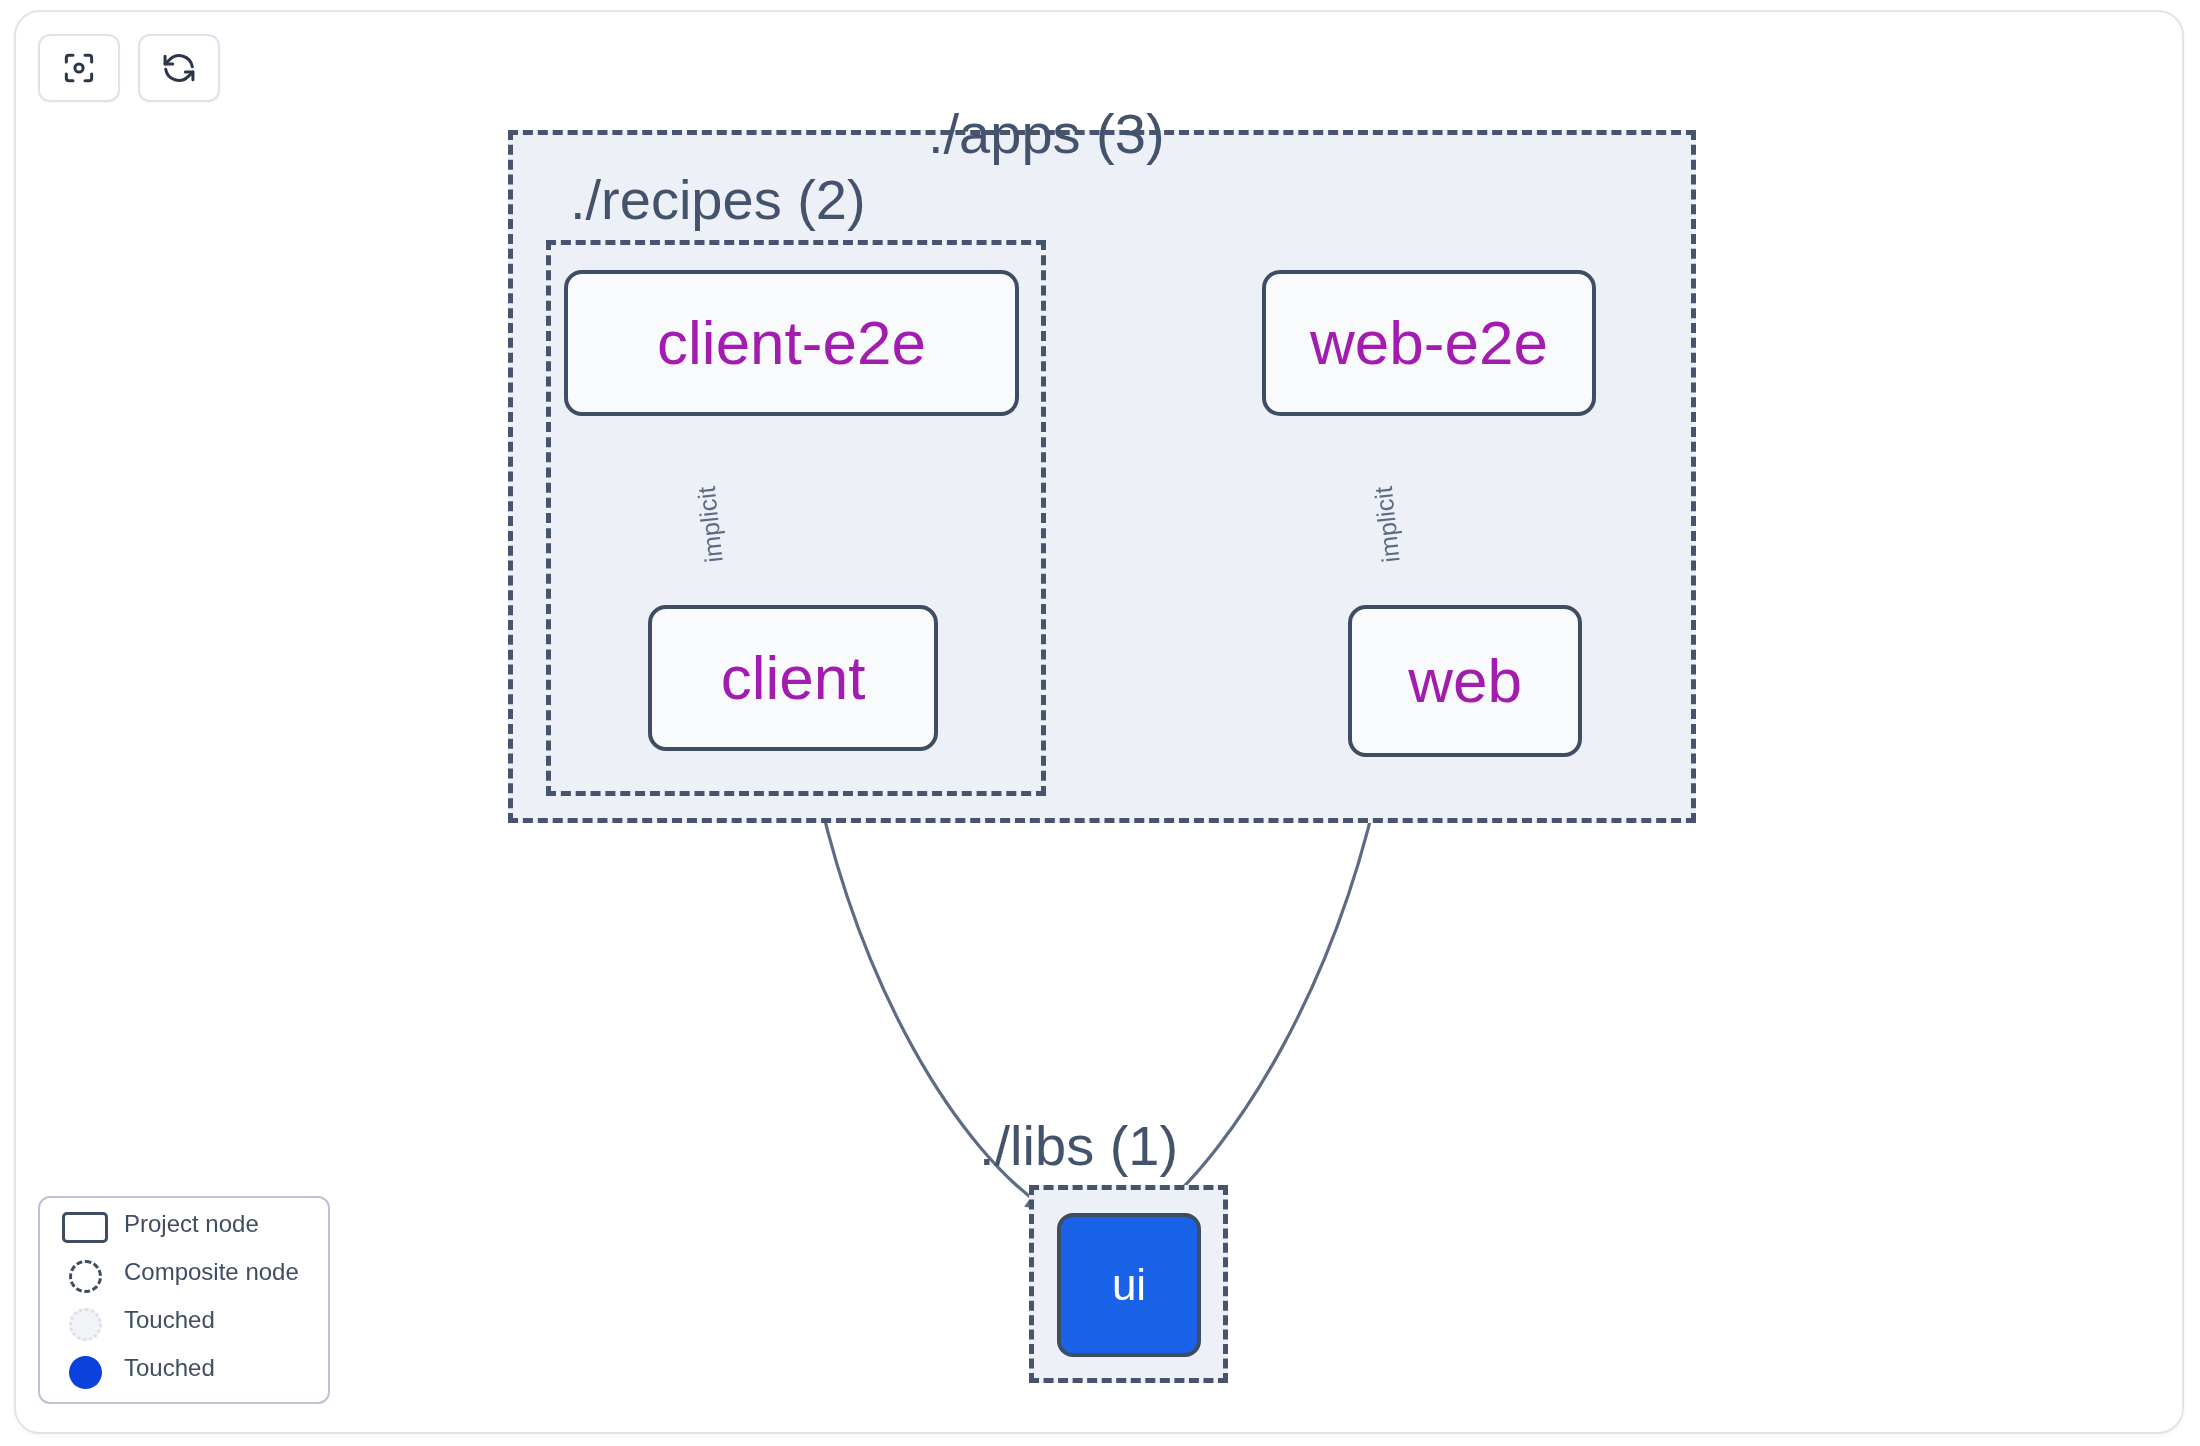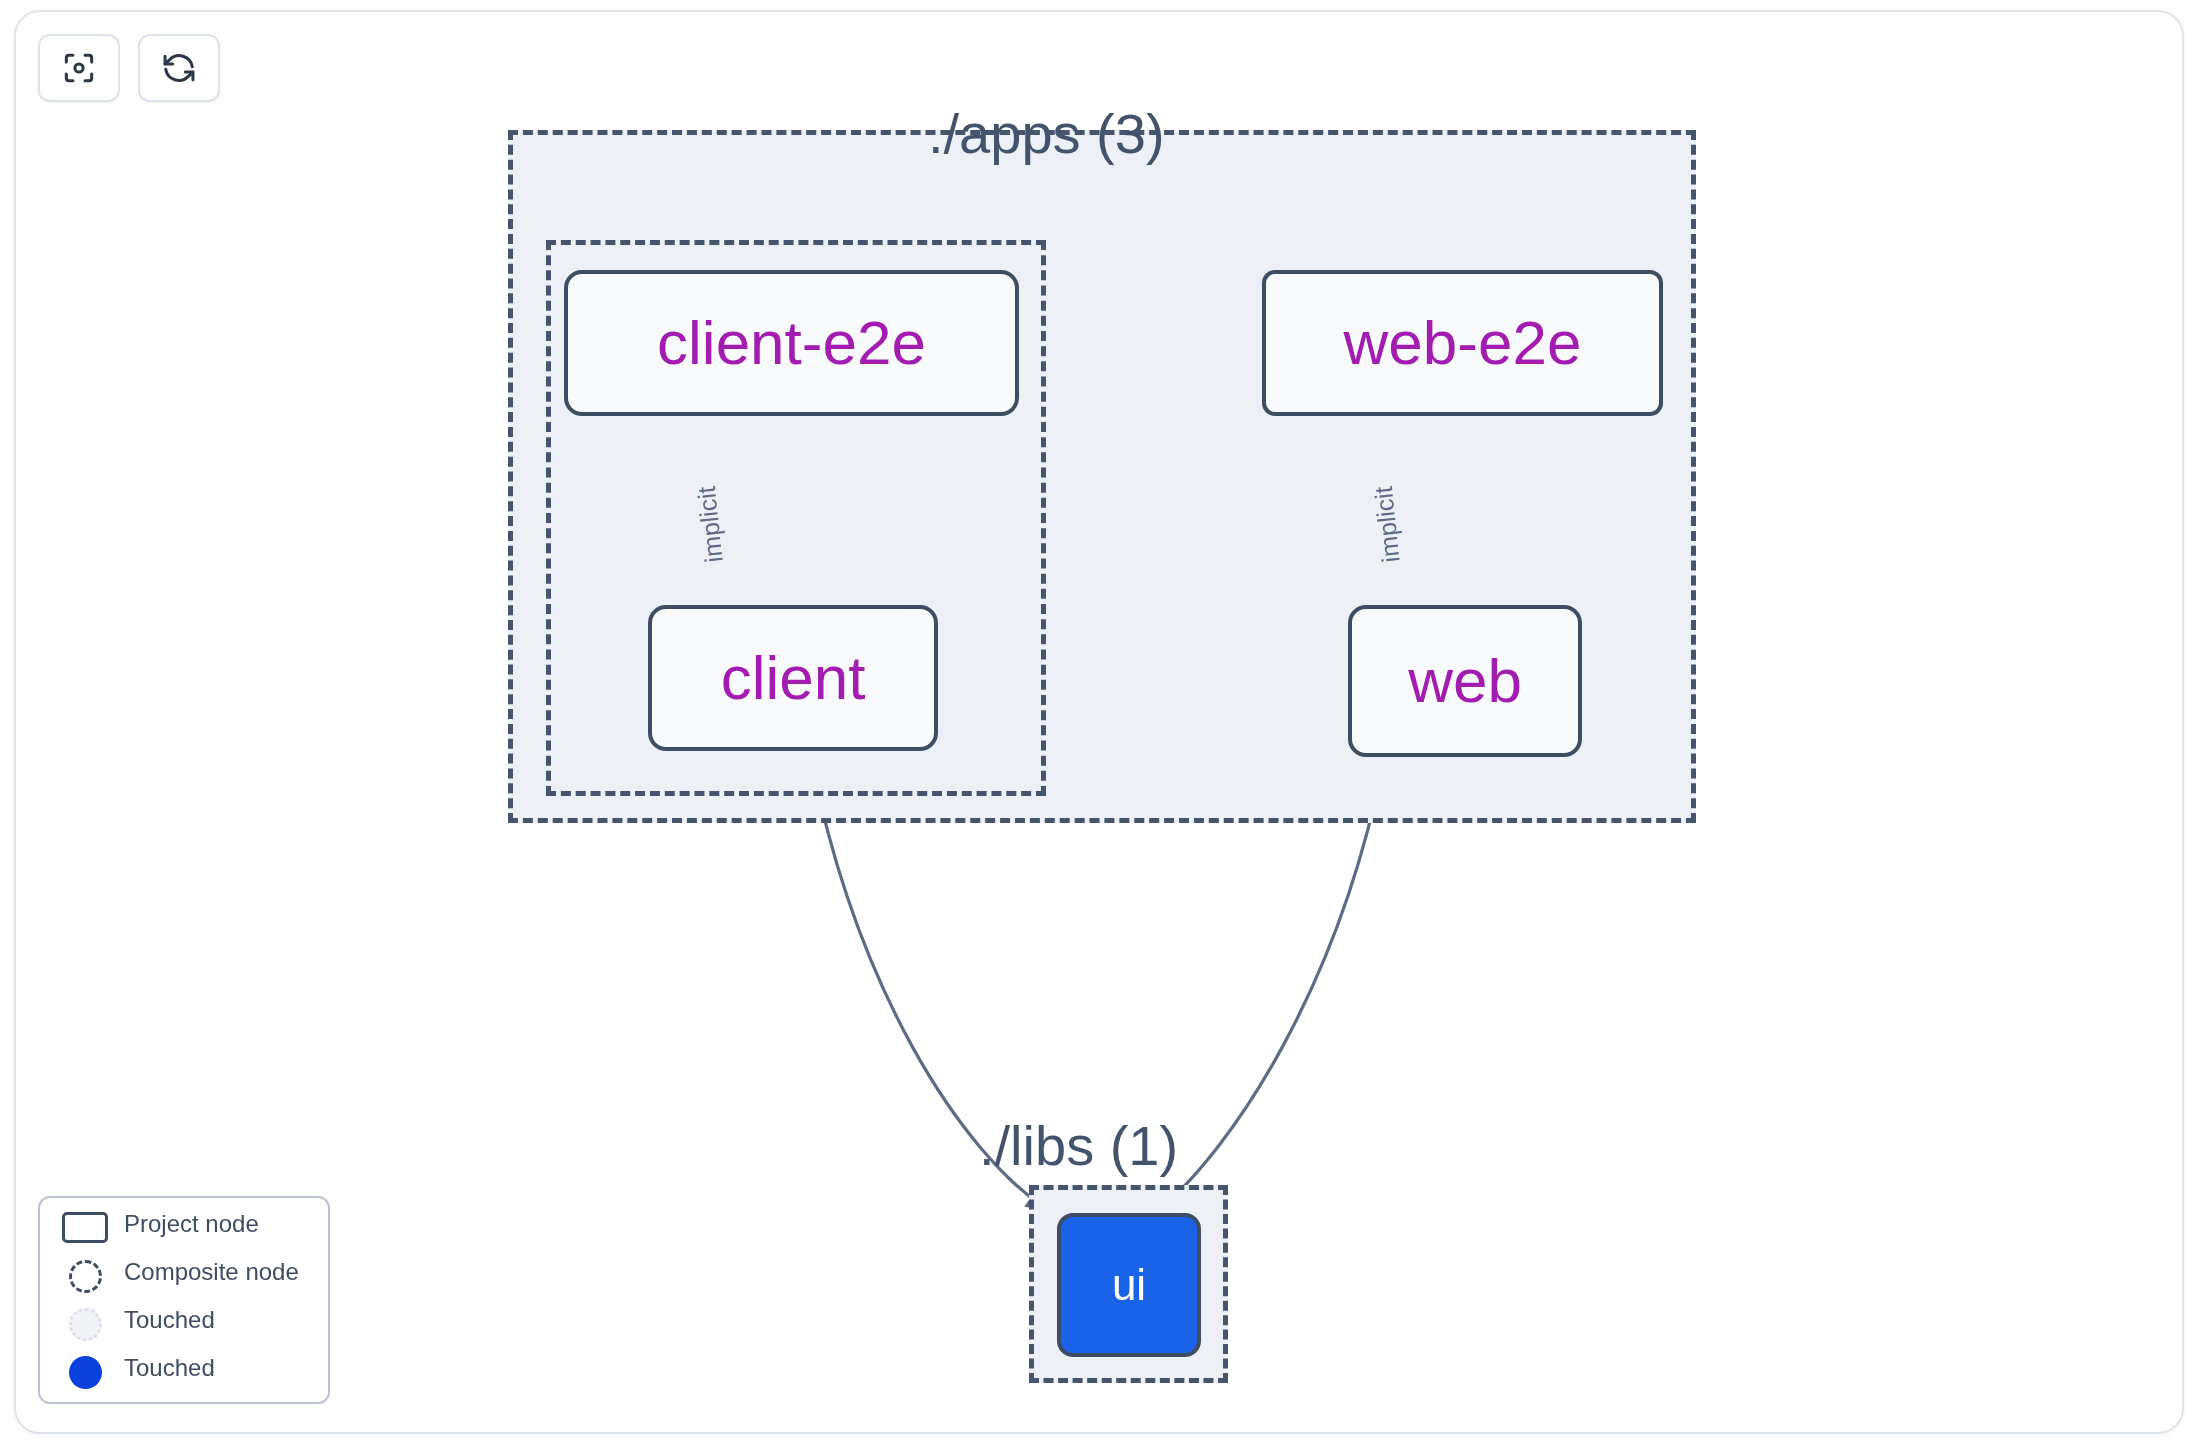--- a/index.html
+++ b/index.html
@@ -101,21 +101,21 @@
     align-items: center;
     justify-content: center;
     color: #a21caf;
     font-size: 62px;
     line-height: 1;
     z-index: 25;
     font-family: "Liberation Sans", sans-serif;
     cursor: pointer;
   }
   .node-client-e2e { left: 564px;  top: 270px;  width: 455px; height: 146px; }
-  .node-web-e2e    { left: 1262px; top: 270px;  width: 401px; height: 146px; border-radius: 13px; }
+  .node-web-e2e    { left: 1262px; top: 270px;  width: 334px; height: 146px; }
   .node-client     { left: 648px;  top: 605px;  width: 290px; height: 146px; }
   .node-web        { left: 1348px; top: 605px;  width: 234px; height: 152px; }
   .node-ui {
     left: 1057px; top: 1213px; width: 144px; height: 144px;
     background: #1a62e8;
     border-color: #3f4d63;
     color: #ffffff;
     border-radius: 16px;
     font-size: 44px;
   }
@@ -246,20 +246,21 @@
 
     <path d="M 810 754 C 856 990 960 1150 1046 1209" fill="none" stroke="#5d6b84" stroke-width="3.2" marker-end="url(#arrowhead)"></path>
 
     <path d="M 1385 754 C 1340 990 1230 1150 1160 1209" fill="none" stroke="#5d6b84" stroke-width="3.2" marker-end="url(#arrowhead)"></path>
   </svg>
 
   <div class="edge-label edge-label-1">implicit</div>
   <div class="edge-label edge-label-2">implicit</div>
 
   <div class="group-label label-apps">./apps (3)</div>
+  <div class="group-label label-recipes">./recipes (2)</div>
   <div class="group-label label-libs">./libs (1)</div>
 
   <div class="node node-client-e2e">client-e2e</div>
   <div class="node node-web-e2e">web-e2e</div>
   <div class="node node-client">client</div>
   <div class="node node-web">web</div>
   <div class="node node-ui">ui</div>
 
   <div class="legend">
 

